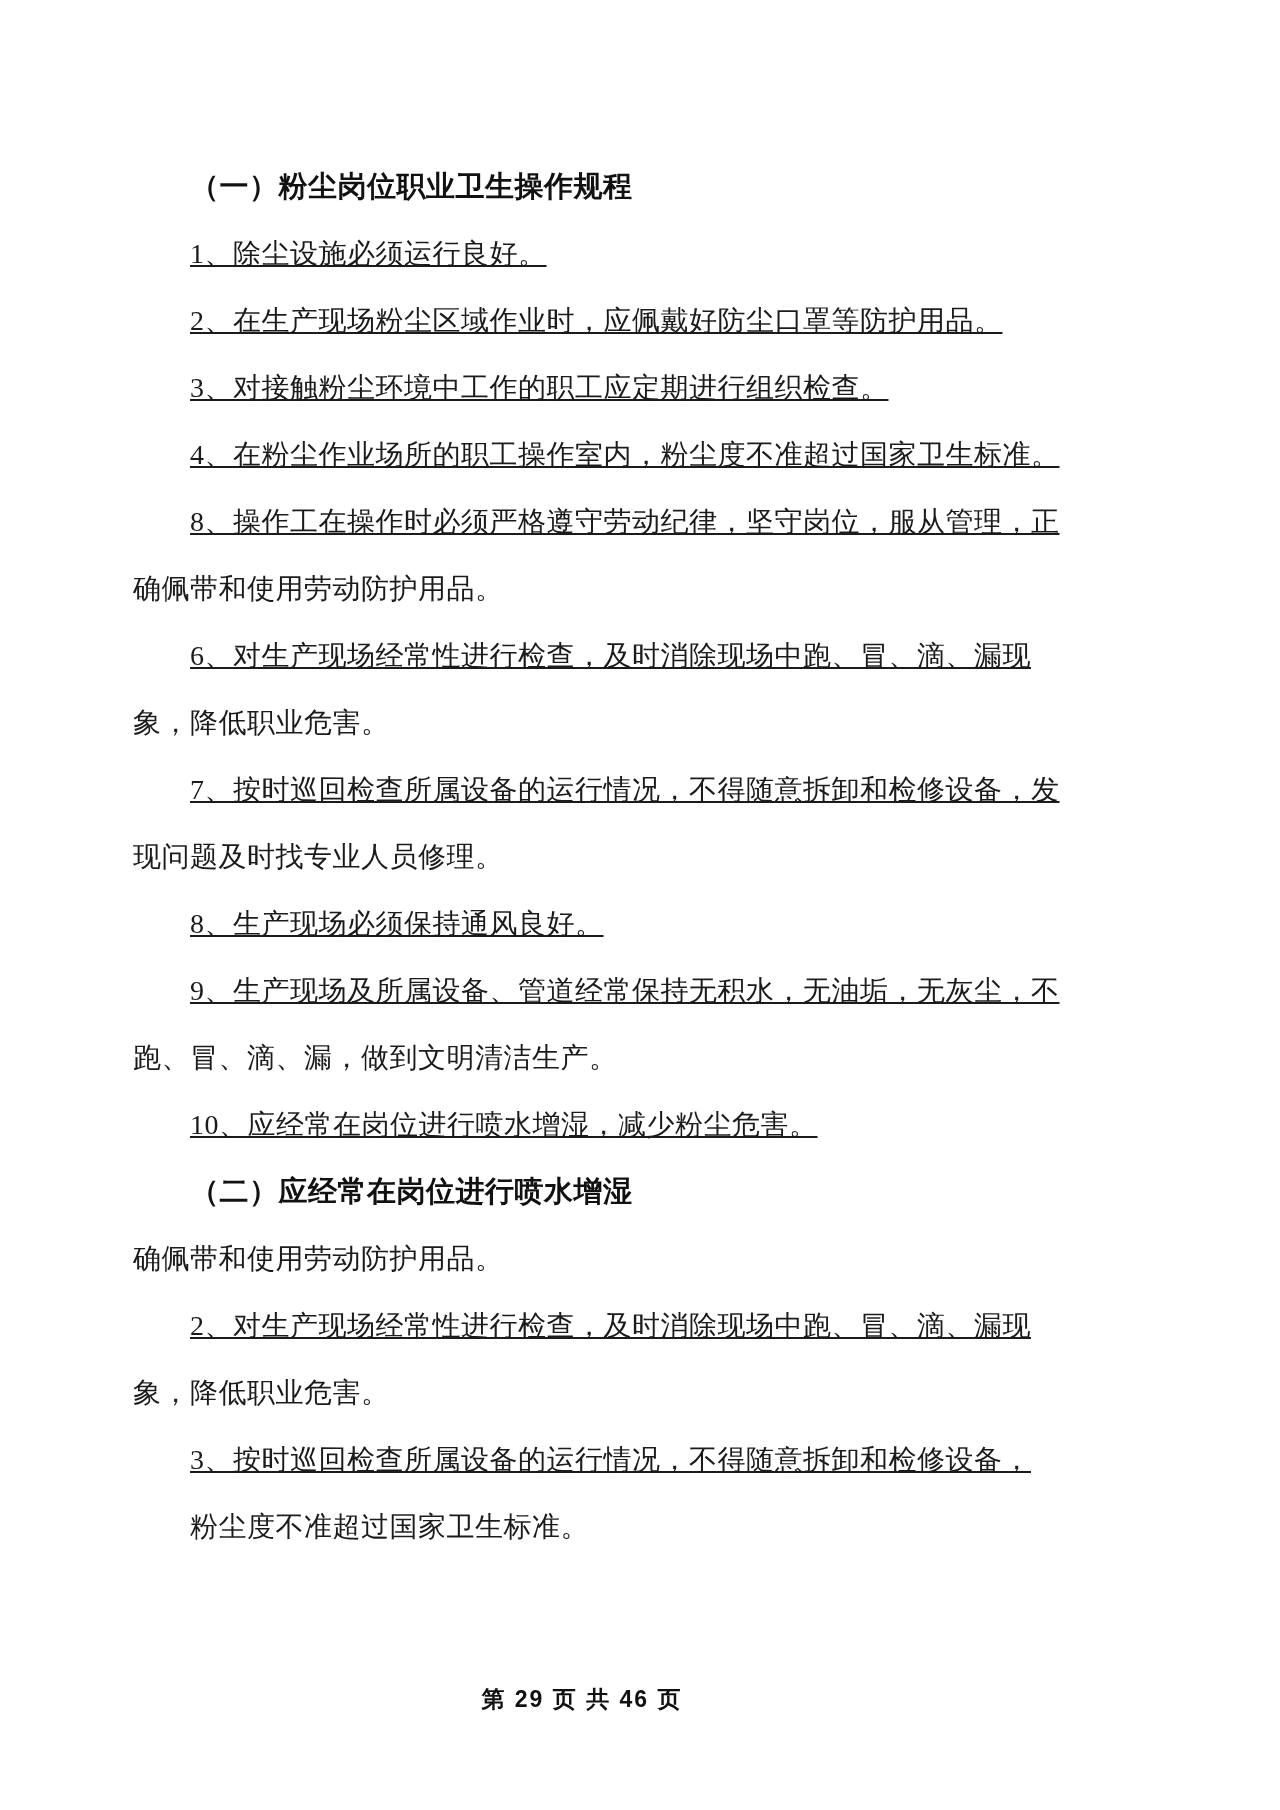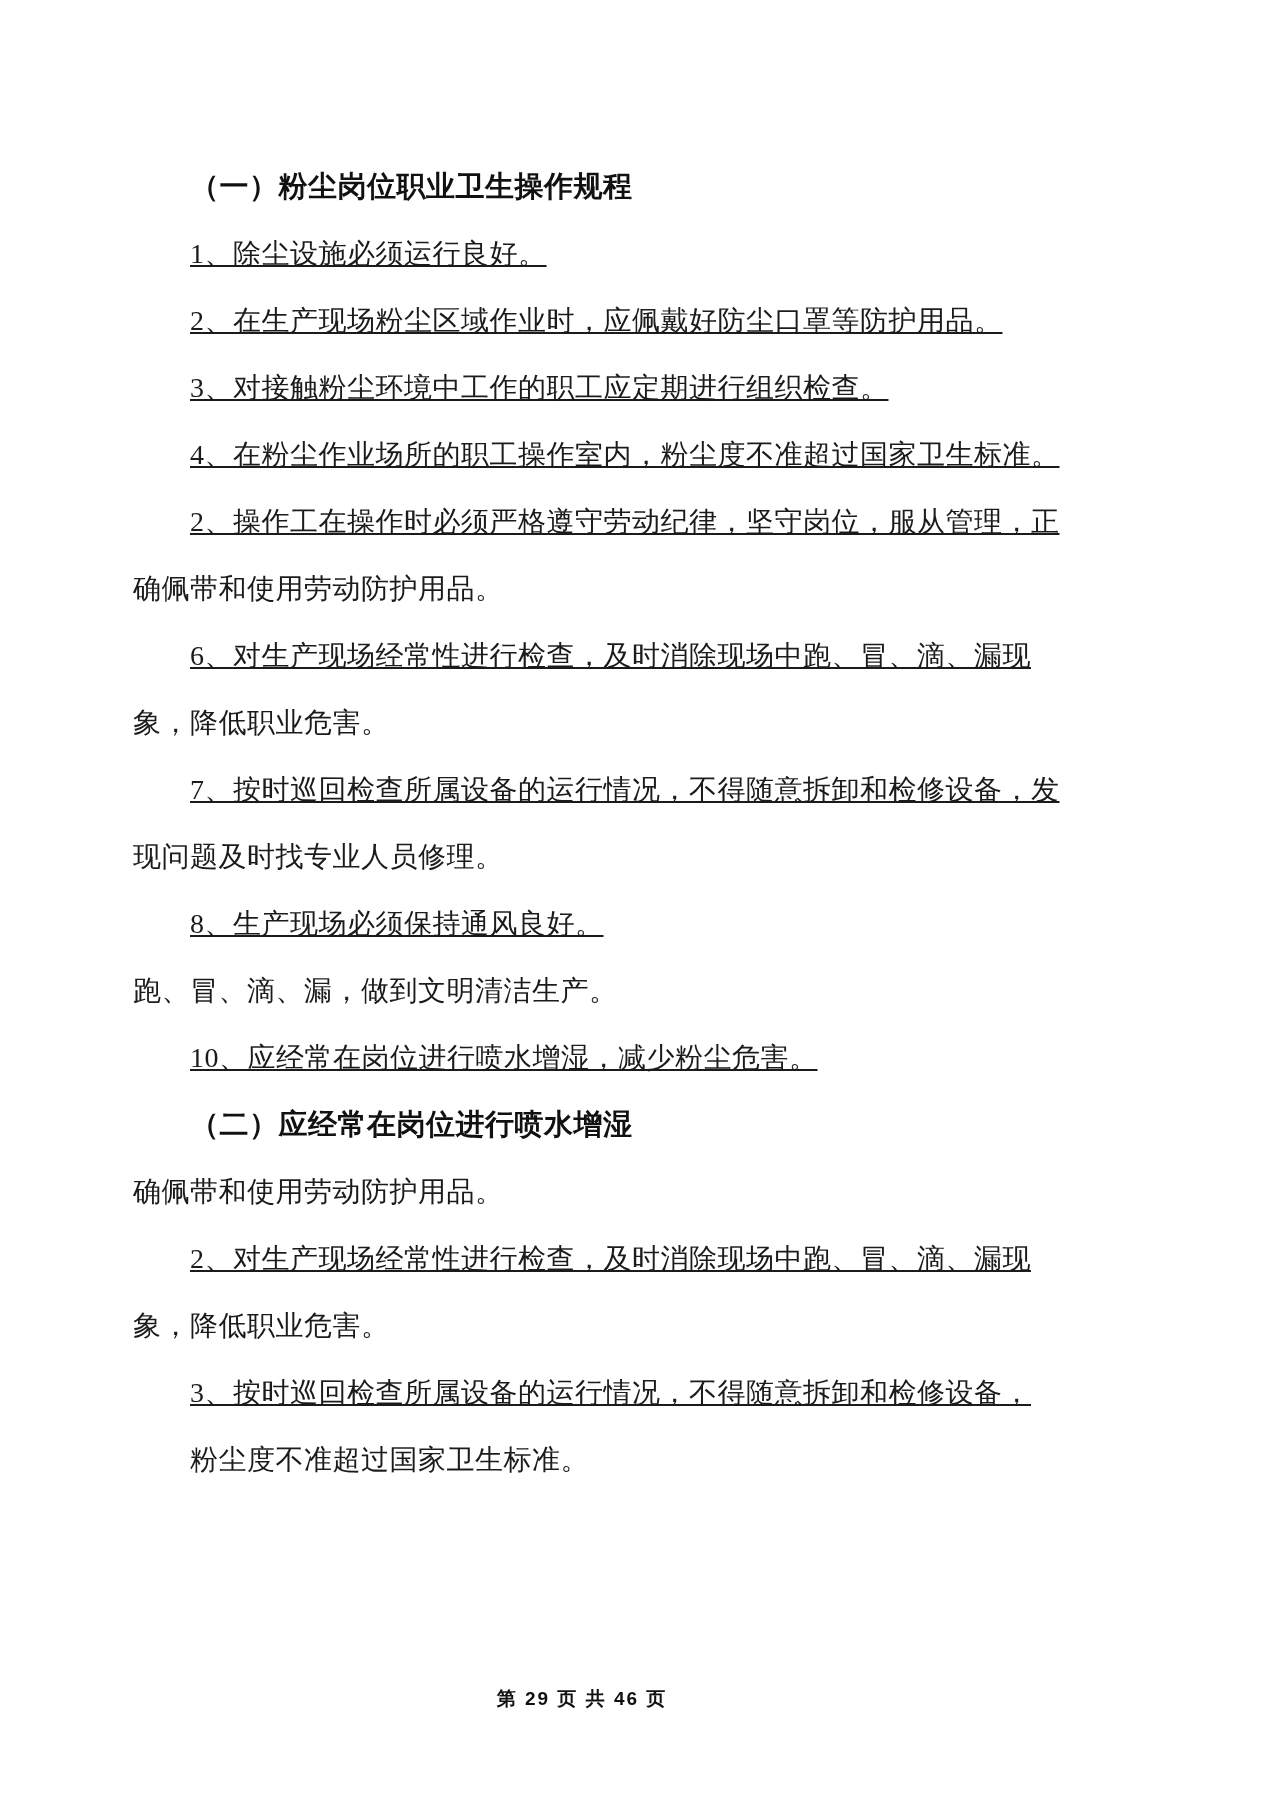--- a/index.html
+++ b/index.html
@@ -51,43 +51,44 @@
     padding-left: 57px;
   }
   .page-footer {
     position: absolute;
     top: 1682px;
     left: 0;
     width: 1164px;
     text-align: center;
     font-family: "Liberation Sans", sans-serif;
     font-weight: 700;
-    font-size: 19px;
+    font-size: 23px;
     line-height: 34px;
     letter-spacing: 2px;
     color: #111111;
   }
 </style>
 </head>
 <body>
 
 <div class="page">
   <main class="doc-body">
       <div class="line kind-heading">（一）粉尘岗位职业卫生操作规程</div>
       <div class="line kind-item">1、除尘设施必须运行良好。</div>
       <div class="line kind-item">2、在生产现场粉尘区域作业时，应佩戴好防尘口罩等防护用品。</div>
       <div class="line kind-item">3、对接触粉尘环境中工作的职工应定期进行组织检查。</div>
       <div class="line kind-item">4、在粉尘作业场所的职工操作室内，粉尘度不准超过国家卫生标准。</div>
-      <div class="line kind-item">2、操作工在操作时必须严格遵守劳动纪律，坚守岗位，服从管理，正</div>
+      <div class="line kind-item">8、操作工在操作时必须严格遵守劳动纪律，坚守岗位，服从管理，正</div>
       <div class="line kind-cont">确佩带和使用劳动防护用品。</div>
       <div class="line kind-item">6、对生产现场经常性进行检查，及时消除现场中跑、冒、滴、漏现</div>
       <div class="line kind-cont">象，降低职业危害。</div>
       <div class="line kind-item">7、按时巡回检查所属设备的运行情况，不得随意拆卸和检修设备，发</div>
       <div class="line kind-cont">现问题及时找专业人员修理。</div>
       <div class="line kind-item">8、生产现场必须保持通风良好。</div>
+      <div class="line kind-item">9、生产现场及所属设备、管道经常保持无积水，无油垢，无灰尘，不</div>
       <div class="line kind-cont">跑、冒、滴、漏，做到文明清洁生产。</div>
       <div class="line kind-item">10、应经常在岗位进行喷水增湿，减少粉尘危害。</div>
       <div class="line kind-heading">（二）应经常在岗位进行喷水增湿</div>
       <div class="line kind-cont">确佩带和使用劳动防护用品。</div>
       <div class="line kind-item">2、对生产现场经常性进行检查，及时消除现场中跑、冒、滴、漏现</div>
       <div class="line kind-cont">象，降低职业危害。</div>
       <div class="line kind-item">3、按时巡回检查所属设备的运行情况，不得随意拆卸和检修设备，</div>
       <div class="line kind-cont-indent">粉尘度不准超过国家卫生标准。</div>
     </main>
   <footer class="page-footer">

